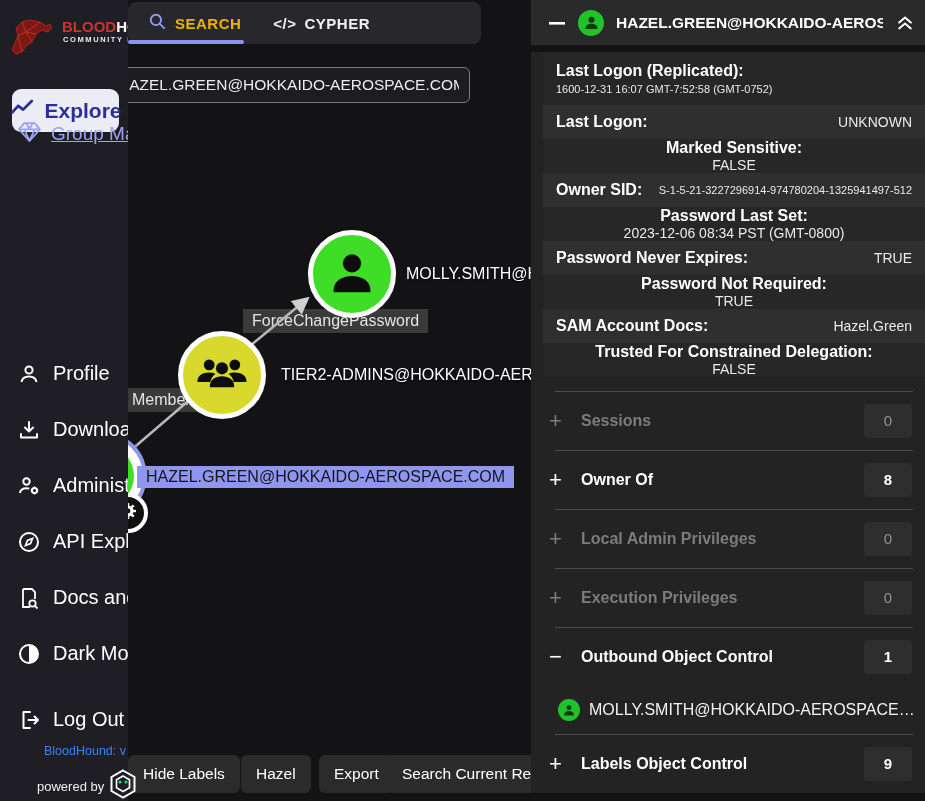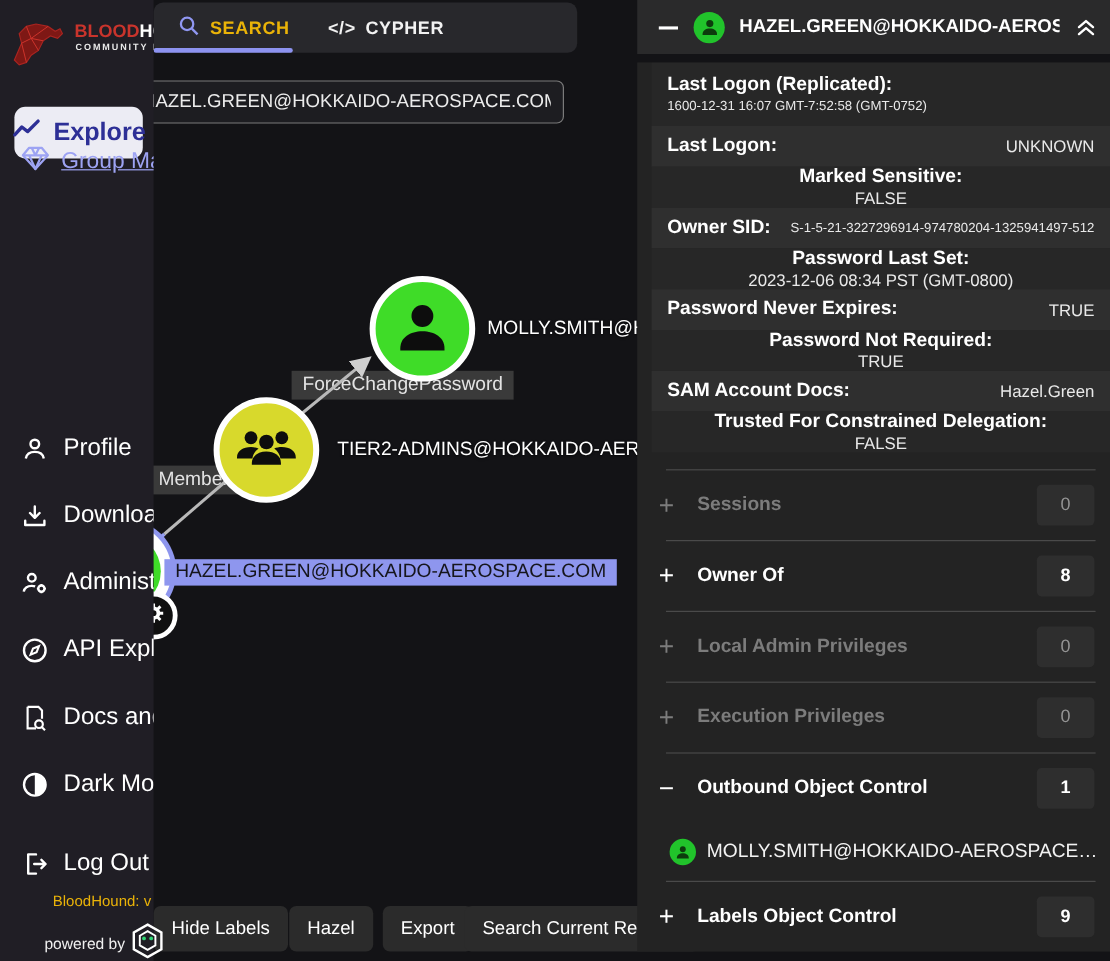--- a/index.html
+++ b/index.html
@@ -41,21 +41,21 @@
              color:#e8e8e8;white-space:nowrap;}
   #explore-btn{position:absolute;left:12px;top:57px;width:107px;height:43px;background:#ececf4;
                border-radius:9px;display:flex;align-items:center;justify-content:center;gap:9px;
                color:#2d2f96;font-size:21px;font-weight:bold;cursor:pointer;margin-top:32px;}
   #group-item{position:absolute;left:17px;top:120px;display:flex;align-items:center;gap:9px;
               color:#9da3f3;font-size:19px;cursor:pointer;white-space:nowrap;}
   #group-item .lbl{text-decoration:underline;}
   .side-item{position:absolute;left:17px;display:flex;align-items:flex-start;gap:12px;color:#fff;
              font-size:20px;cursor:pointer;white-space:nowrap;}
   #ver-text{position:absolute;left:0;top:744px;width:126px;text-align:right;font-size:12.5px;
-            color:#eab308;white-space:nowrap;}
+            color:#3b82f6;white-space:nowrap;}
   #powered-text{position:absolute;left:37px;top:779px;font-size:13px;color:#f0f0f0;white-space:nowrap;}
   #hex-logo{position:absolute;left:109px;top:769px;z-index:5;}
   
   .gbtn{position:absolute;top:755px;height:38px;background:#2b2b2b;border-radius:6px;color:#fff;
         font-size:15.5px;display:flex;align-items:center;padding:0 15px;z-index:2;cursor:pointer;
         white-space:nowrap;}
   
   #panel{position:absolute;left:531px;top:0;width:394px;height:801px;z-index:4;}
   #panel-header{position:absolute;left:0;top:0;right:0;height:45px;background:#2a2a2b;
                 display:flex;align-items:center;padding:0 10px 0 17px;box-sizing:border-box;gap:12px;}

